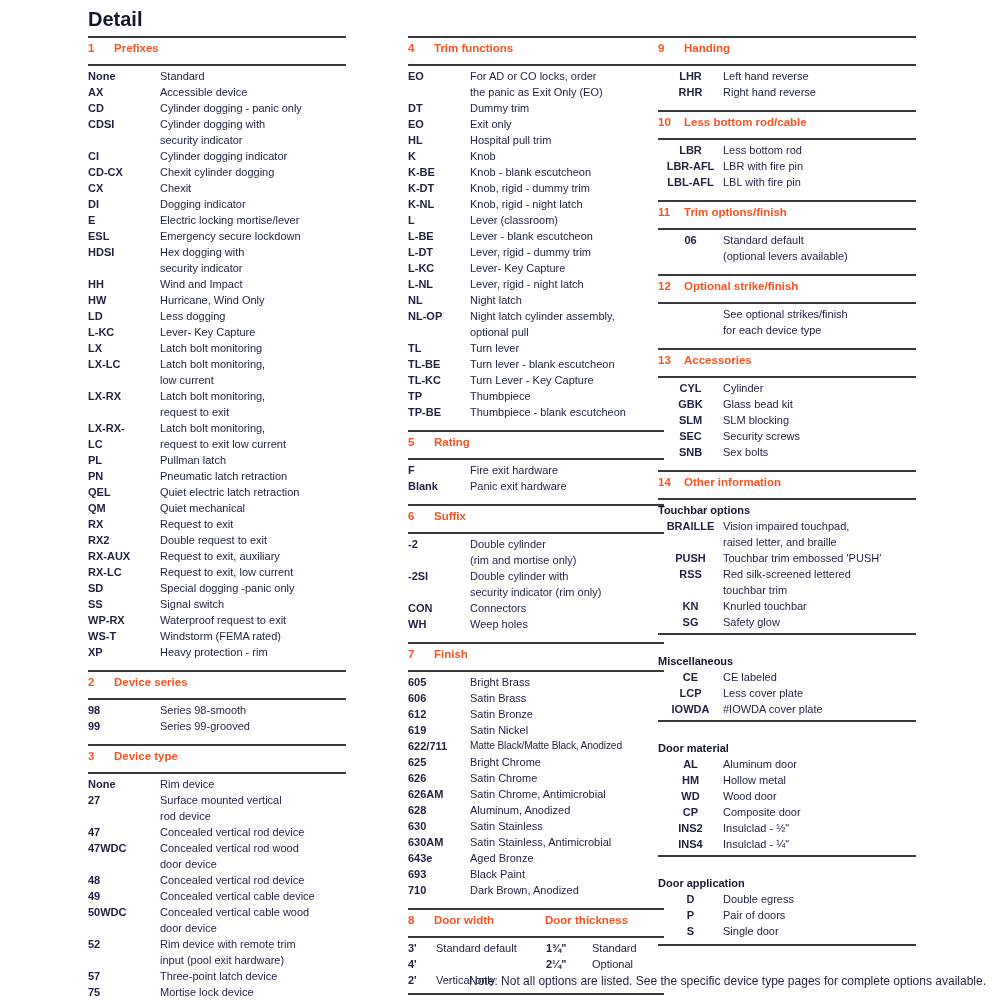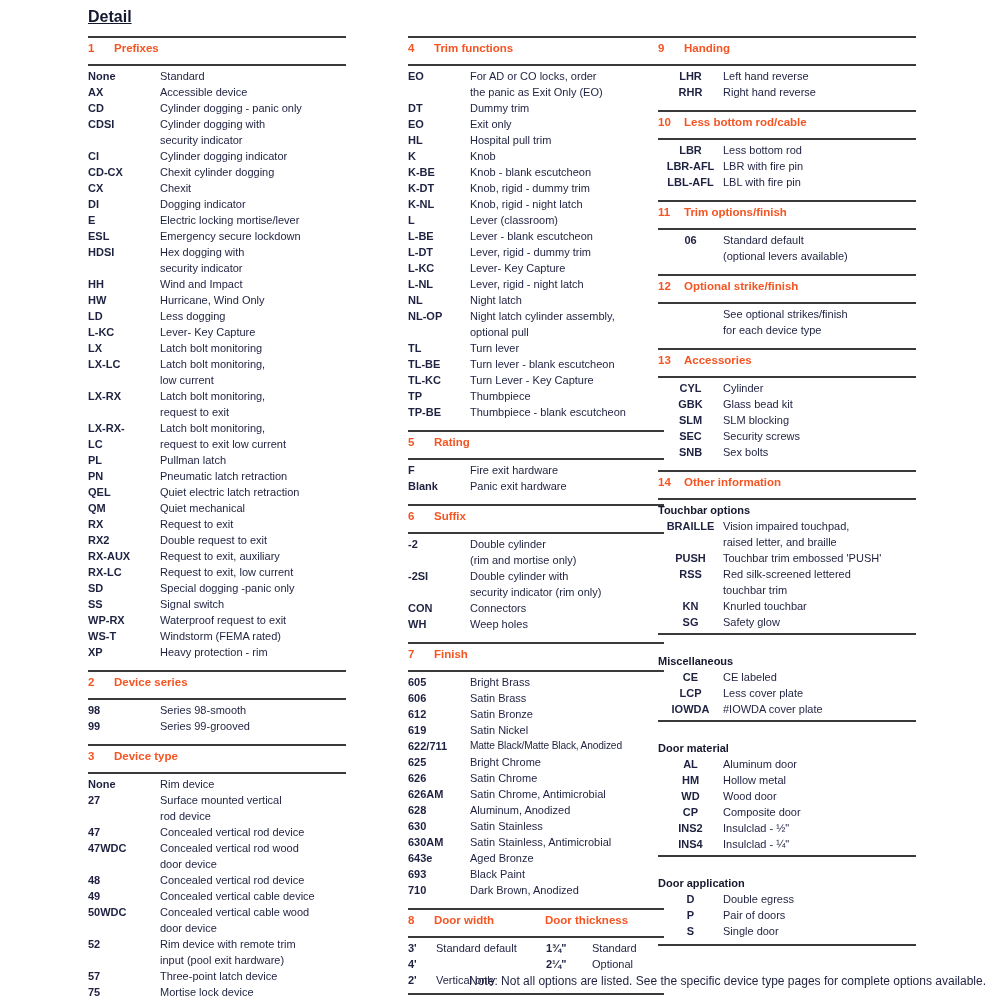--- a/index.html
+++ b/index.html
@@ -1,19 +1,19 @@
 <!DOCTYPE html>
 <html><head>
 <meta charset="utf-8">
 <style>
   html,body{margin:0;padding:0;background:#ffffff;}
   body{width:1000px;height:1000px;position:relative;overflow:hidden;
        font-family:"Liberation Sans", sans-serif;color:#1e2140;}
   .page{position:absolute;inset:0;background:#ffffff;}
-  .title{position:absolute;left:88px;top:8px;font-size:16px;font-weight:bold;color:#15172e;text-decoration:underline;}
+  .title{position:absolute;left:88px;top:8px;font-size:20px;font-weight:bold;color:#15172e;}
   .col{position:absolute;top:36px;}
   .col1{left:88px;width:258px;}
   .col2{left:375px;width:256px;margin-left:33px;}
   .col3{left:658px;width:258px;}
   .section{margin-bottom:10px;}
   .section.last{border-bottom:2px solid #3a3a3a;padding-bottom:5px;}
   .sec-head{border-top:2px solid #3a3a3a;border-bottom:2px solid #3a3a3a;
             padding:3px 0 8px;margin-bottom:2px;color:#f45523;font-weight:bold;
             font-size:11.5px;position:relative;line-height:15px;}
   .sec-num{display:inline-block;width:26px;}

